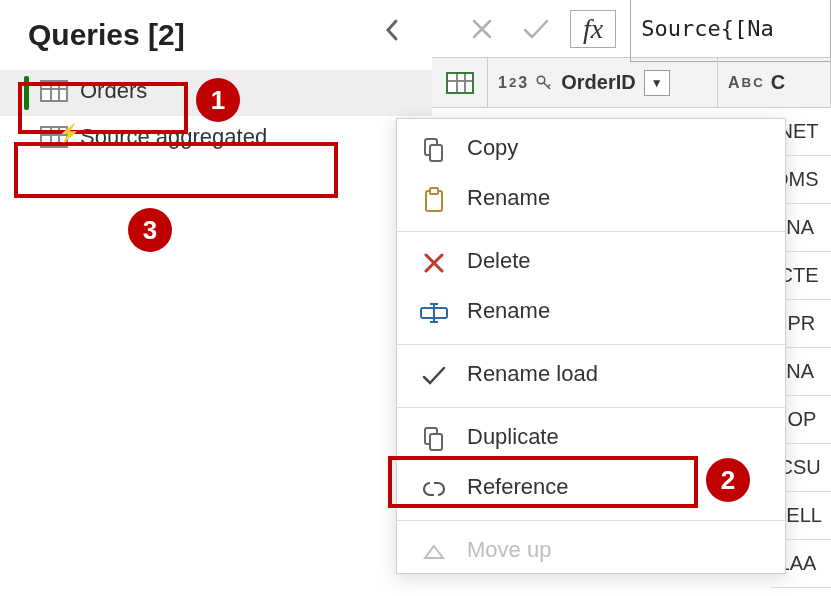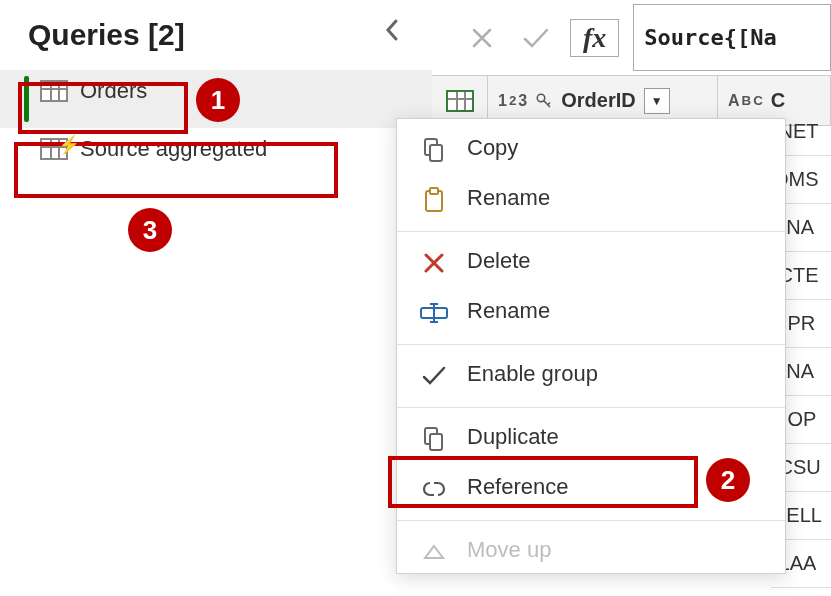--- a/index.html
+++ b/index.html
@@ -4,32 +4,32 @@
 <style>
 * { box-sizing: border-box; margin: 0; padding: 0; font-family: "Segoe UI", Arial, sans-serif; }
 body { background: #fff; width: 831px; height: 596px; overflow: hidden; position: relative; }
 
 
 .queries-panel { position: absolute; left: 0; top: 0; width: 432px; height: 100%; }
 .queries-header { display: flex; align-items: flex-start; justify-content: space-between; padding: 18px 28px 18px 28px; }
 .queries-title { font-size: 30px; font-weight: 700; color: #222; }
 .collapse-caret { font-size: 24px; color: #555; margin-right: 4px; }
 
-.query-item { display: flex; align-items: center; gap: 12px; padding: 8px 10px 24px 40px; font-size: 22px; color: #333; position: relative; }
+.query-item { display: flex; align-items: center; gap: 12px; padding: 8px 10px 12px 40px; font-size: 22px; color: #333; position: relative; }
 .query-item.selected { background: #eeeeee; }
 .query-item.selected::before { content: ""; position: absolute; left: 24px; top: 6px; bottom: 6px; width: 5px; background: #0f7b0f; border-radius: 2px; }
 
 .table-icon { width: 28px; height: 22px; border: 2px solid #888; position: relative; background: #fff; }
 .table-icon::before { content: ""; position: absolute; left: 0; right: 0; top: 6px; height: 2px; background: #888; }
 .table-icon::after { content: ""; position: absolute; top: 0; bottom: 0; left: 8px; width: 2px; background: #888; box-shadow: 8px 0 0 #888; }
 .bolt { position: absolute; left: 58px; top: 6px; color: #e8a33d; font-size: 18px; z-index: 2; }
 
 
 .right-area { position: absolute; left: 432px; top: 0; right: 0; height: 100%; }
-.formula-row { display: flex; align-items: center; gap: 14px; padding: 8px 0 8px 30px; height: 76px; border-bottom: 1px solid #ccc; font-weight: bold; }
+.formula-row { display: flex; align-items: center; gap: 14px; padding: 8px 0 8px 30px; height: 58px; border-bottom: 1px solid #ccc; }
 .fx-btn { width: 40px; height: 40px; display: flex; align-items: center; justify-content: center; font-size: 26px; color: #555; }
 .fx-label { font-family: "Segoe UI", serif; font-style: italic; font-size: 28px; color: #333; border: 1px solid #aaa; padding: 2px 12px; background: #fff; }
 .formula-box { flex: 1; border: 1px solid #aaa; padding: 20px 10px; font-family: Consolas, monospace; font-size: 22px; color: #222; white-space: nowrap; overflow: hidden; }
 
 .col-header-row { display: flex; align-items: stretch; height: 50px; border-bottom: 1px solid #ccc; background: #f3f3f3; }
 .col-cell { border-right: 1px solid #ccc; display: flex; align-items: center; padding: 0 10px; gap: 8px; font-size: 20px; color: #333; font-weight: 600; }
 .col-cell.corner { width: 56px; justify-content: center; }
 .col-cell.c1 { width: 230px; }
 .col-cell.c2 { flex: 1; }
 .type-badge { font-size: 16px; color: #555; display: flex; align-items: center; gap: 2px; }
@@ -182,21 +182,21 @@
     </span>
     <span>Rename</span>
   </div>
   <div class="menu-sep"></div>
   <div class="menu-item">
     <span class="micon">
       <svg width="26" height="22" viewBox="0 0 26 22">
           <path d="M3 12 L9 18 L23 3" stroke="#444" stroke-width="2.5" fill="none" stroke-linecap="round"></path>
         </svg>
     </span>
-    <span>Enable group</span>
+    <span>Rename load</span>
   </div>
   <div class="menu-sep"></div>
   <div class="menu-item">
     <span class="micon">
       <svg width="26" height="26" viewBox="0 0 26 26">
           <rect x="4" y="2" width="12" height="16" rx="2" fill="none" stroke="#666" stroke-width="2"></rect>
           <rect x="9" y="8" width="12" height="16" rx="2" fill="#fff" stroke="#666" stroke-width="2"></rect>
         </svg>
     </span>
     <span>Duplicate</span>

